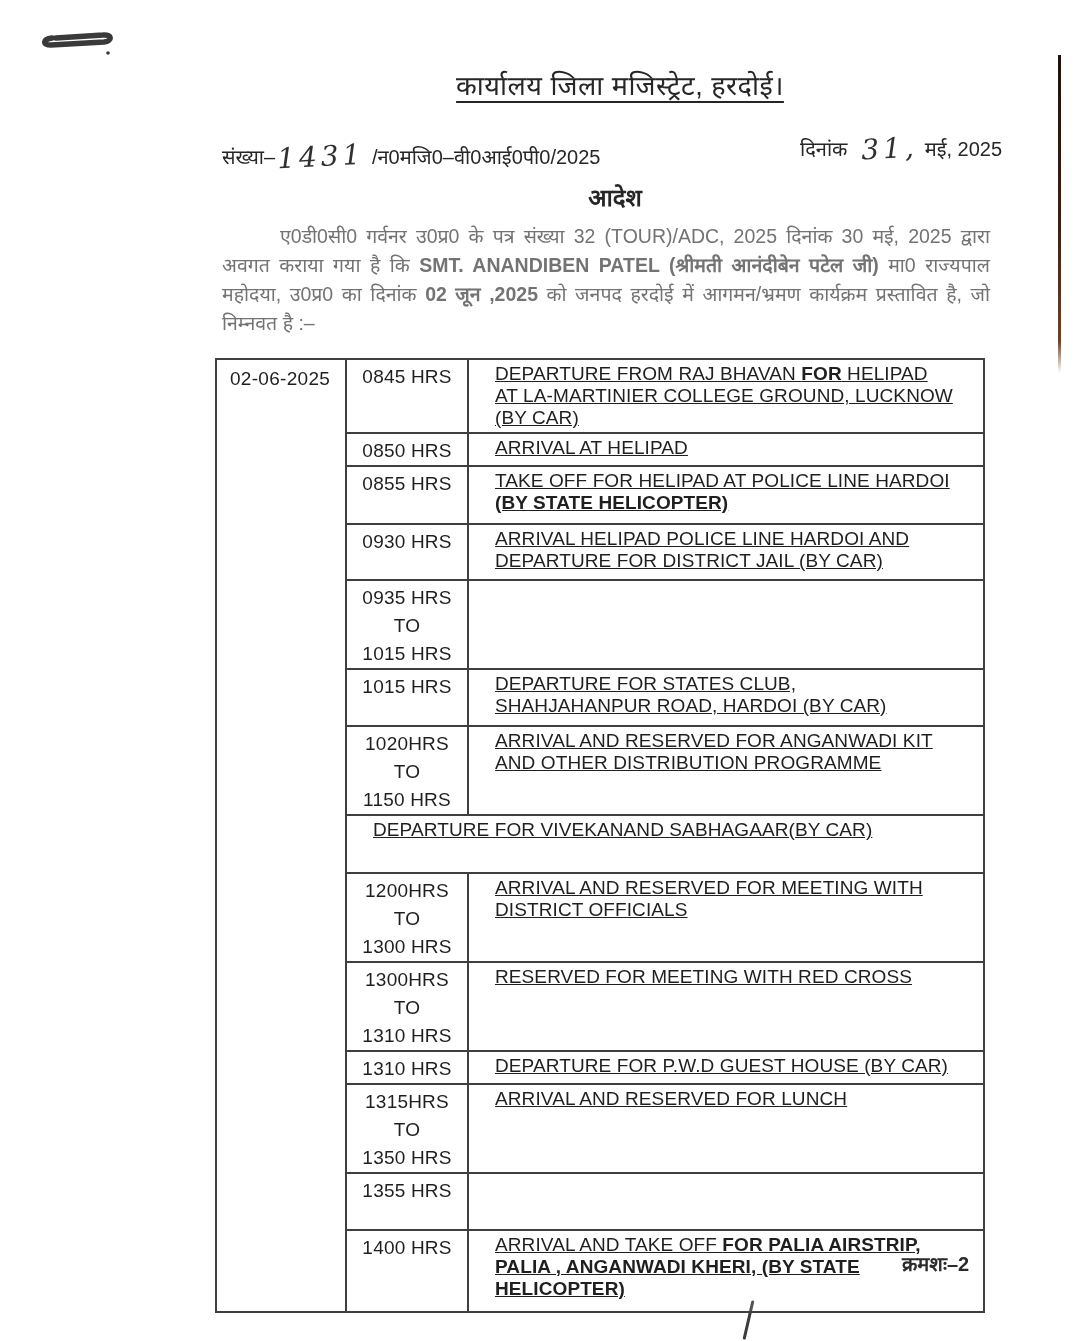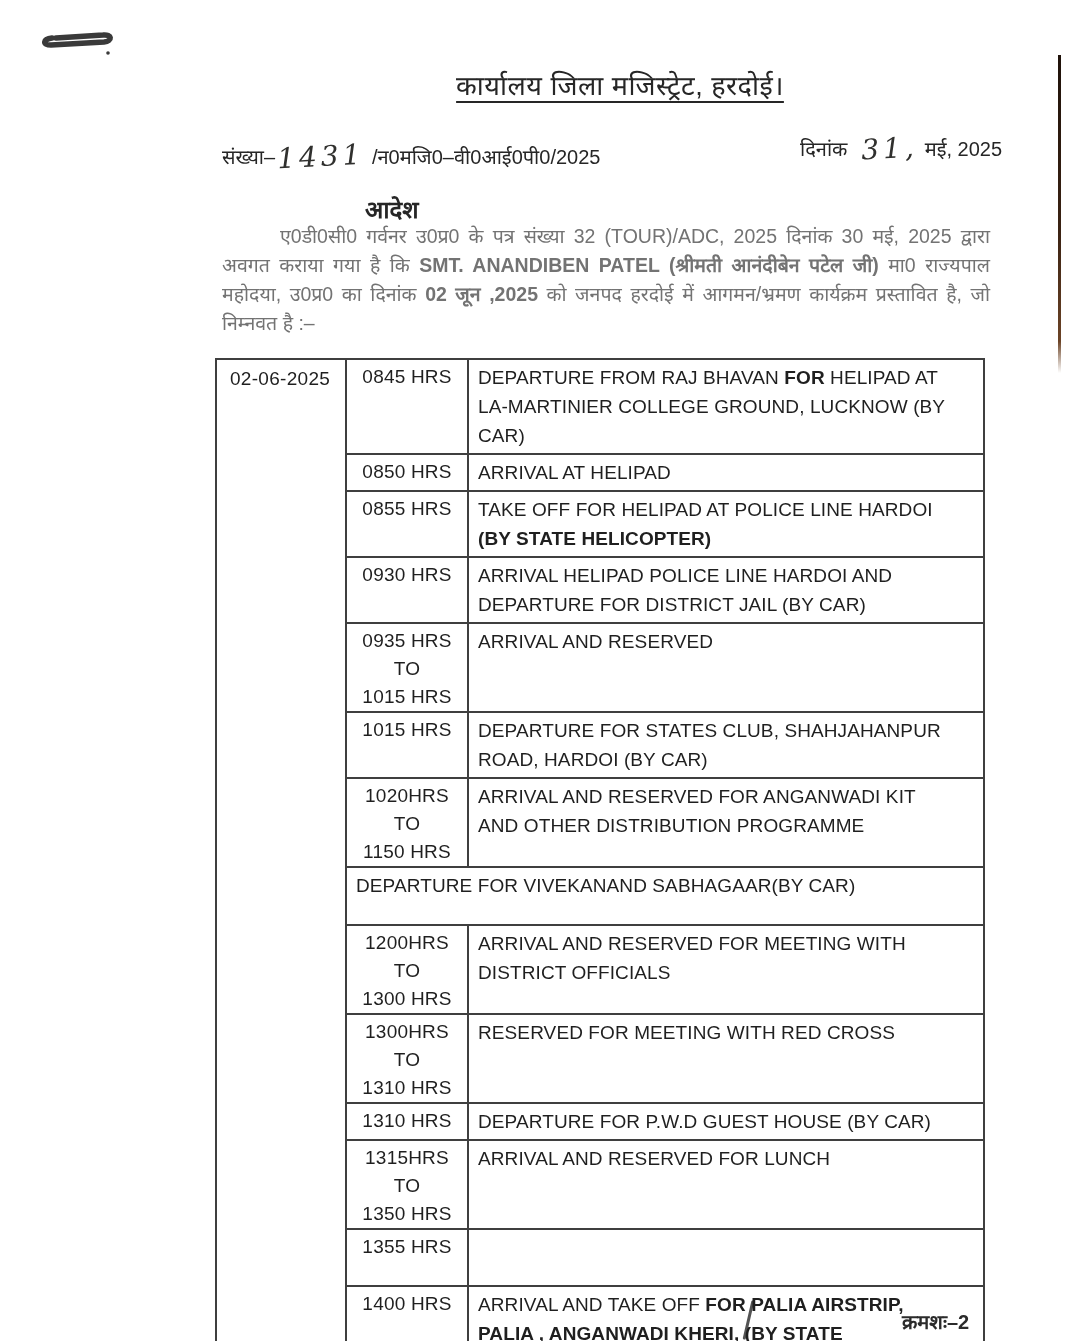--- a/index.html
+++ b/index.html
@@ -22,22 +22,22 @@
   }
   .ref-line{left:222px; top:138px; font-size:20px; white-space:nowrap;}
   .date-line{left:800px; top:130px; font-size:20px; white-space:nowrap;}
   .hand{
     font-family:"DejaVu Serif","Liberation Serif",serif;
     font-style:italic; font-size:28px; letter-spacing:4px;
     display:inline-block; transform:rotate(-3deg) translateY(2px);
     color:#30302e; font-weight:500; padding:0 2px;
   }
   .order-heading{
-    left:365px; top:180px; width:500px; 
-    font-size:24px; font-weight:bold;margin-top:12px;
+    left:365px; top:180px; width:500px; text-align:center;
+    font-size:24px; font-weight:bold;
   }
   .order-paragraph{
     left:222px; top:222px; width:768px;
     font-size:19.5px; line-height:29px; text-align:justify;
     text-indent:58px; color:#737373;
   }
   .order-paragraph .b{font-weight:bold;}
   
   .schedule{
     left:215px; top:358px; width:770px;
@@ -45,38 +45,38 @@
     font-size:19px; color:#1f1f1f; box-sizing:border-box;
     background:rgba(255,255,255,.12);
   }
   .date-col{width:130px; border-right:2px solid #3f3f3f; box-sizing:border-box;
     padding:8px 0 0 13px; letter-spacing:.3px;}
   .rows-col{flex:1; display:flex; flex-direction:column;}
   .row{display:flex; border-bottom:2px solid #3f3f3f; box-sizing:border-box;}
   .row:last-child{border-bottom:none;}
   .time-cell{width:122px; border-right:2px solid #3f3f3f; box-sizing:border-box;
     text-align:center; padding-top:3px; line-height:28px; letter-spacing:.2px;}
-  .desc-cell{flex:1; padding:3px 30px 3px 9px; line-height:29px; letter-spacing:.1px;}
+  .desc-cell{flex:1; padding:3px 30px 3px 26px; line-height:22px; letter-spacing:.1px;text-decoration:underline;}
   .desc-cell .b{font-weight:bold;}
   .row:nth-child(1){min-height:62px}
   .row:nth-child(2){min-height:31px}
   .row:nth-child(3){min-height:58px}
   .row:nth-child(4){min-height:56px}
   .row:nth-child(5){min-height:86px}
   .row:nth-child(6){min-height:57px}
   .row:nth-child(7){min-height:84px}
   .row:nth-child(8){min-height:58px}
   .row:nth-child(9){min-height:85px}
   .row:nth-child(10){min-height:86px}
   .row:nth-child(11){min-height:31px}
   .row:nth-child(12){min-height:87px}
   .row:nth-child(13){min-height:57px}
   .row:nth-child(14){min-height:80px}
   
-  .continuation{left:902px; top:1308px; font-size:20px; font-weight:bold; color:#2b2b2b;}
+  .continuation{left:902px; top:1250px; font-size:20px; font-weight:bold; color:#2b2b2b;}
   
   .edge-line{left:1058px; top:55px; width:3px; height:318px;
     background:linear-gradient(180deg,#1f120a 0%, #3a2213 55%, #6b4326 90%, rgba(107,67,38,0) 100%);}
   .pen-slash{left:747px; top:1300px; width:2.5px; height:40px; background:#3c3c3c;
     transform:rotate(13deg); border-radius:2px;}
 </style>
 </head>
 <body>
 
 <div class="page">
@@ -127,21 +127,20 @@
             <div>0930 HRS</div>
           </div>
           <div class="desc-cell"><span>ARRIVAL HELIPAD POLICE LINE HARDOI AND DEPARTURE FOR DISTRICT JAIL (BY CAR)</span></div>
         </div>
         <div class="row">
           <div class="time-cell">
             <div>0935 HRS</div>
             <div>TO</div>
             <div>1015 HRS</div>
           </div>
-          <div class="desc-cell"><span>ARRIVAL AND RESERVED</span></div>
         </div>
         <div class="row">
           <div class="time-cell">
             <div>1015 HRS</div>
           </div>
           <div class="desc-cell"><span>DEPARTURE FOR STATES CLUB, SHAHJAHANPUR ROAD, HARDOI (BY CAR)</span></div>
         </div>
         <div class="row">
           <div class="time-cell">
             <div>1020HRS</div>

